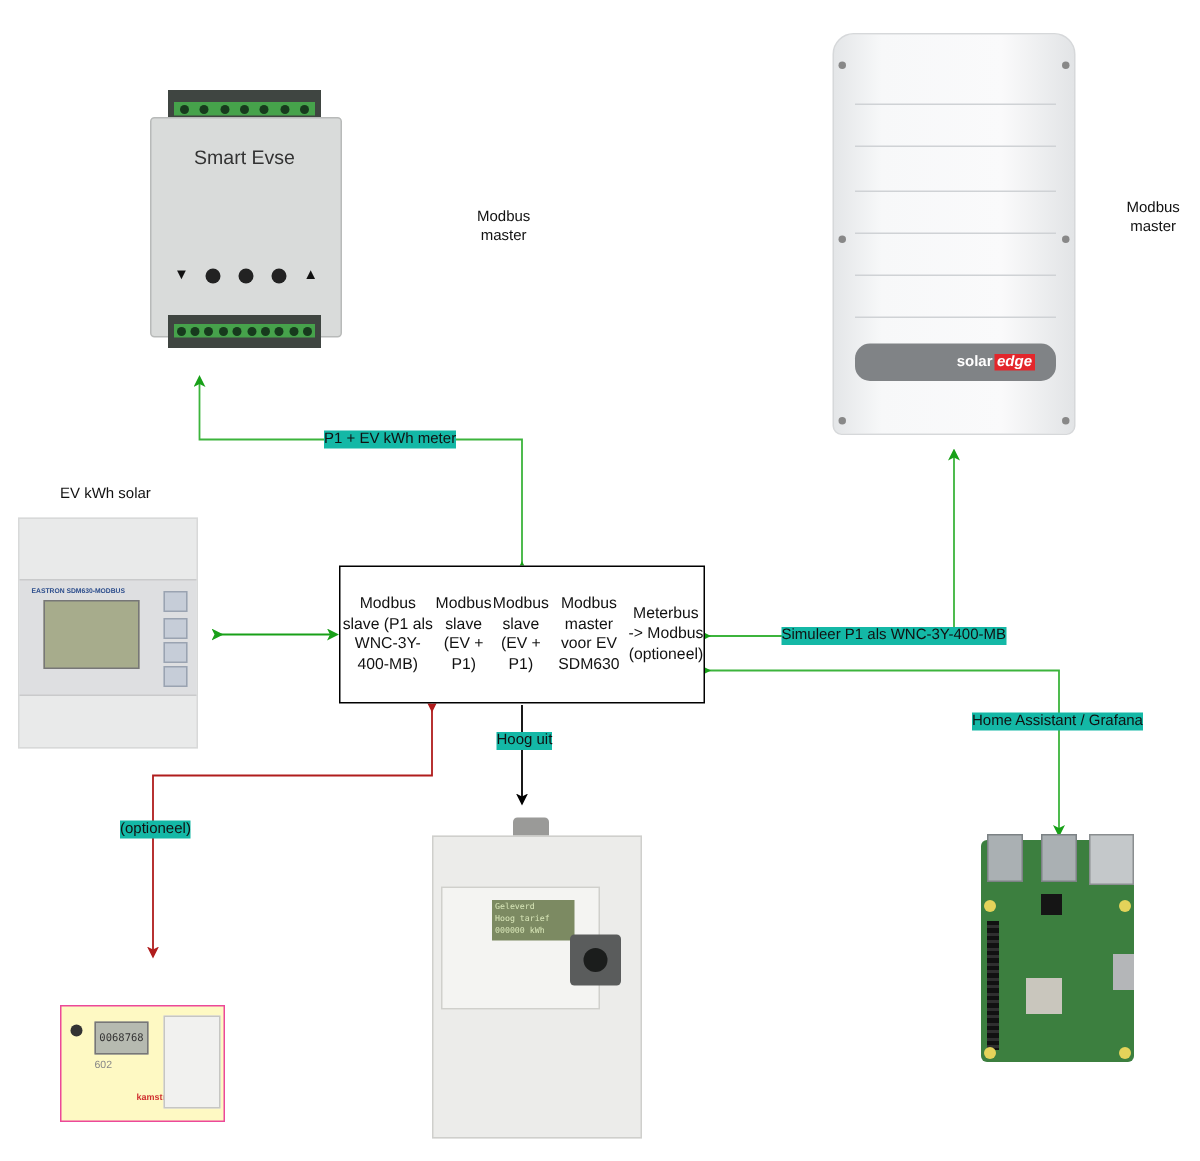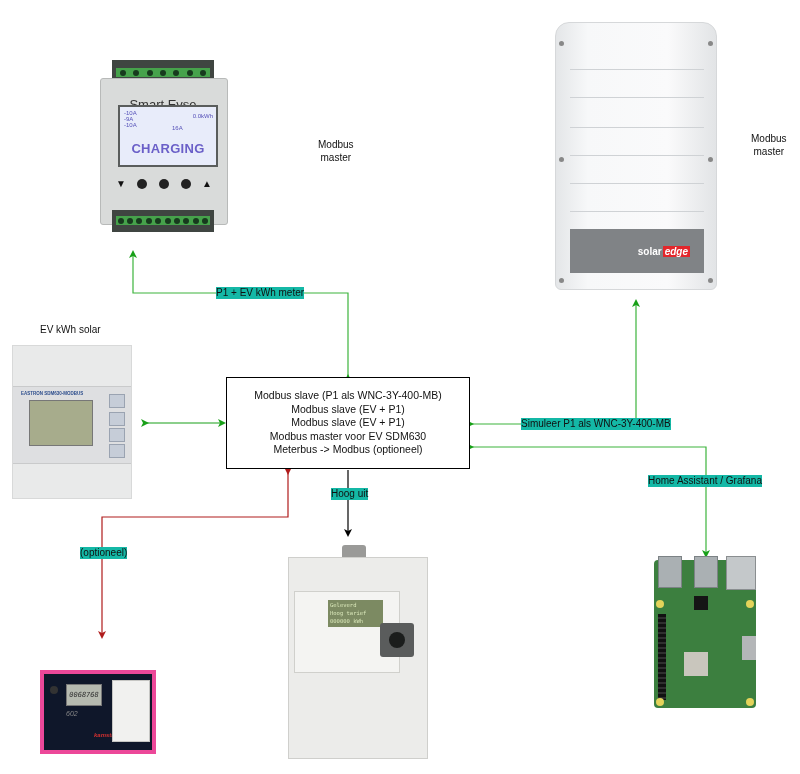--- a/index.html
+++ b/index.html
@@ -4,63 +4,63 @@
 <style>
   html, body { margin:0; padding:0; background:#ffffff; }
   body { width:800px; height:774px; position:relative; overflow:hidden;
          font-family:"Liberation Sans", sans-serif; color:#111; }
   .abs { position:absolute; }
   .label { position:absolute; font-size:10px; line-height:12px; text-align:center; background:#14b8a6; white-space:nowrap; }
   .label.nobg { background:transparent; }
   #wires { position:absolute; left:0; top:0; }
   .central { position:absolute; left:226px; top:377px; width:244px; height:92px;
              border:1px solid #000; background:#fff; box-sizing:border-box;
-             display:flex; flex-direction:column; justify-content:center; align-items:center;
+             display:flex; justify-content:center; align-items:center;
              font-size:10.5px; line-height:13.5px; text-align:center; }
   .central b { font-weight:normal; }
 
   
   .evse { left:98px; top:48px; width:130px; height:192px; }
   .evse .body { position:absolute; left:2px; top:30px; width:126px; height:145px; background:#d9dbda; border-radius:3px; border:1px solid #b8bab9;}
   .evse .term { position:absolute; left:14px; width:102px; height:26px; background:#3f4541; }
   .evse .term.top { top:12px; } .evse .term.bot { top:162px; height:22px; }
   .evse .termrow { position:absolute; left:4px; right:4px; height:9px; background:#46a24b; display:flex; justify-content:space-around; align-items:center;}
   .evse .termrow i { width:6px; height:6px; border-radius:50%; background:#173a1d; display:block;}
   .evse .screen { position:absolute; left:20px; top:57px; width:96px; height:58px; background:#e8ecfa; border:2px solid #5a5d5c;
                   color:#5550b8; font-size:6px; }
   .evse .screen .chg { position:absolute; left:0; right:0; top:34px; text-align:center; font-size:13px; font-weight:bold; letter-spacing:0.3px; color:#6a5fc8;}
   .evse .title { position:absolute; left:0; right:0; top:49px; text-align:center; font-size:13px; color:#333;}
   .evse .btns { position:absolute; left:18px; right:16px; top:130px; display:flex; justify-content:space-between; align-items:center; font-size:10px;}
   .evse .dot { width:10px; height:10px; border-radius:50%; background:#222; display:inline-block; }
 
   
   .inverter { left:555px; top:22px; width:160px; height:266px; background:linear-gradient(90deg,#e4e6e8,#f7f8f9 20%,#fafafb 70%,#e2e4e6); border-radius:14px 14px 6px 6px; border:1px solid #d6d8da;}
   .inverter .rib { position:absolute; left:14px; right:12px; height:1px; background:#cfd2d5; }
-  .inverter .brand { position:absolute; left:14px; right:12px; top:206px; height:44px; background:#808386; display:flex; align-items:center; justify-content:flex-end; padding-right:14px; box-sizing:border-box; font-weight:bold; font-size:10px; color:#fff; }
+  .inverter .brand { position:absolute; left:14px; right:12px; top:206px; height:25px; background:#808386; display:flex; align-items:center; justify-content:flex-end; padding-right:14px; box-sizing:border-box; font-weight:bold; font-size:10px; color:#fff;border-radius:10px; }
   .inverter .brand .edge { background:#e3262b; padding:0 2px; margin-left:1px; font-style:italic;}
   .inverter .screw { position:absolute; width:5px; height:5px; border-radius:50%; background:#888;}
 
   
   .eastron { left:12px; top:345px; width:118px; height:152px; background:#e9eaea; border:1px solid #d8d9d9;}
   .eastron .face { position:absolute; left:0; right:0; top:40px; height:76px; background:#dedfe1; border-top:1px solid #c9cacb; border-bottom:1px solid #c9cacb;}
   .eastron .lcd { position:absolute; left:16px; top:54px; width:62px; height:44px; background:#a7ac8c; border:1px solid #777;}
   .eastron .head { position:absolute; left:8px; top:45px; font-size:4.5px; color:#2c4d8c; font-weight:bold; }
   .eastron .key { position:absolute; right:6px; width:14px; height:12px; background:#c6cdd8; border:1px solid #9aa3b1;}
 
   
   .mainmeter { left:280px; top:545px; width:158px; height:220px; }
   .mainmeter .case { position:absolute; left:8px; top:12px; width:138px; height:200px; background:#ececea; border:1px solid #cfcfcc;}
   .mainmeter .panel { position:absolute; left:14px; top:46px; width:104px; height:80px; background:#f4f4f2; border:1px solid #d0d0cc;}
   .mainmeter .lcd { position:absolute; left:48px; top:55px; width:55px; height:27px; background:#7c8a62; color:#d8e6b8; font-family:"DejaVu Sans Mono", monospace; font-size:5.5px; line-height:8px; padding:1px 2px; box-sizing:border-box;}
   .mainmeter .optic { position:absolute; left:100px; top:78px; width:34px; height:34px; background:#5a5c5c; border-radius:3px;}
   .mainmeter .optic i { position:absolute; left:9px; top:9px; width:16px; height:16px; border-radius:50%; background:#1b1d1c; display:block;}
   .mainmeter .hook { position:absolute; left:62px; top:0; width:24px; height:18px; background:#9a9a98; border-radius:3px;}
 
   
-  .kamstrup { left:40px; top:670px; width:108px; height:76px; background:#0f172a; border:4px solid #ec4899;font-style:italic;}
+  .kamstrup { left:40px; top:670px; width:108px; height:76px; background:#fef9c3; border:1px solid #ec4899;}
   .kamstrup .lcd { position:absolute; left:22px; top:10px; width:34px; height:20px; background:#b6bab0; border:1px solid #777; font-family:"DejaVu Sans Mono", monospace; font-size:7px; line-height:20px; text-align:center; color:#333;}
   .kamstrup .logo { position:absolute; left:50px; top:58px; font-size:6px; color:#d03030; font-weight:bold;}
   .kamstrup .sticker { position:absolute; left:68px; top:6px; width:36px; height:60px; background:#f1f1ef; border:1px solid #c6c6c3;}
 
   
   .rpi { left:654px; top:560px; width:102px; height:148px; background:#3c7f3f; border-radius:4px; }
   .rpi .usb { position:absolute; top:-4px; width:22px; height:30px; background:#aab0b3; border:1px solid #7c8285;}
   .rpi .eth { position:absolute; top:-4px; left:72px; width:28px; height:32px; background:#c4c8ca; border:1px solid #8a8e90;}
   .rpi .soc { position:absolute; left:30px; top:92px; width:24px; height:24px; background:#c9c6bd; }
   .rpi .hole { position:absolute; width:8px; height:8px; border-radius:50%; background:#e4d35a; }
@@ -128,30 +128,20 @@
         <i></i>
         <i></i>
         <i></i>
         <i></i>
         <i></i>
         <i></i>
       </div>
     </div>
   <div class="body"></div>
   <div class="title">Smart Evse</div>
-  <div class="screen">
-    <div style="position:absolute; left:4px; top:3px; line-height:6px;">
-      <div>-10A</div>
-      <div>-9A</div>
-      <div>-10A</div>
-    </div>
-    <div style="position:absolute; left:52px; top:18px;">16A</div>
-    <div style="position:absolute; right:3px; top:6px;">0.0kWh</div>
-    <div class="chg">CHARGING</div>
-  </div>
   <div class="btns">
     <span>▼</span>
     <span class="dot"></span>
     <span class="dot"></span>
     <span class="dot"></span>
     <span>▲</span>
   </div>
   <div class="term bot">
       <div class="termrow" style="top:6px;">
         <i></i>

